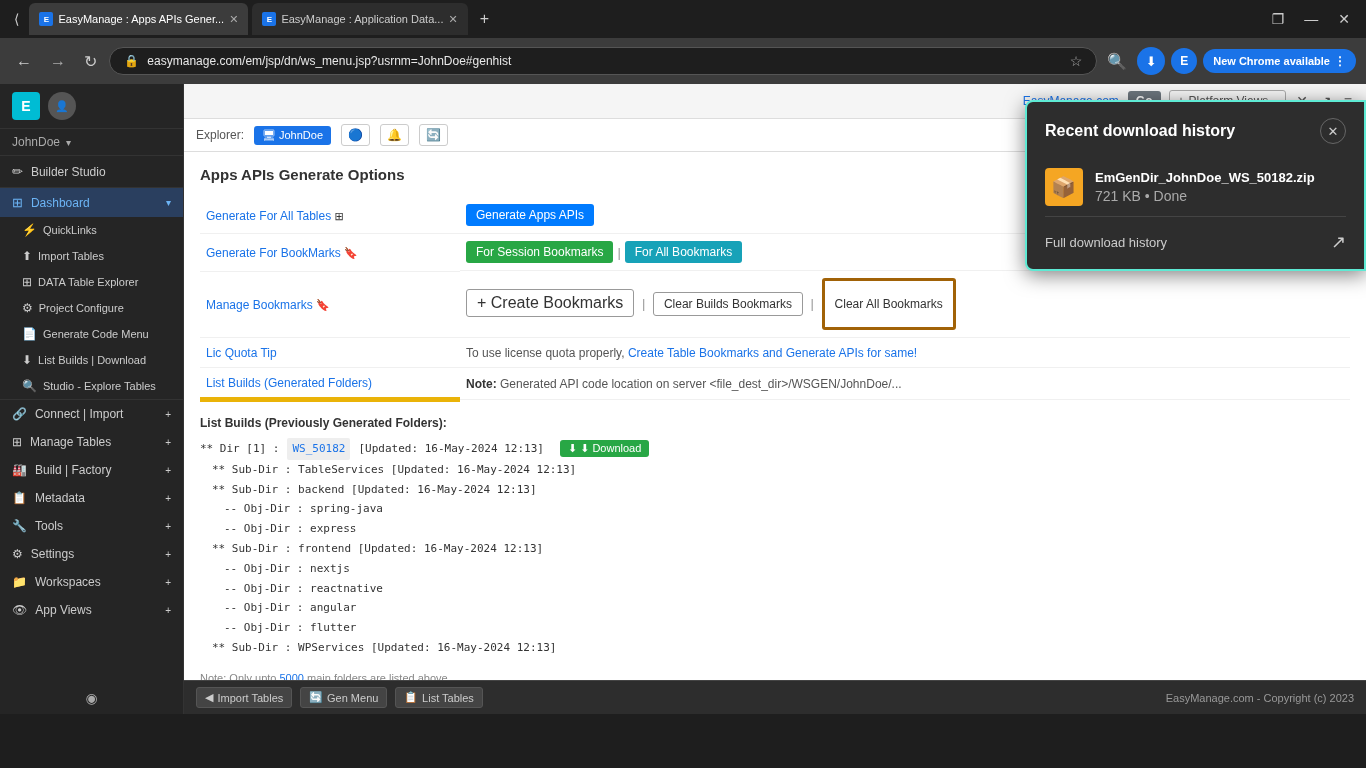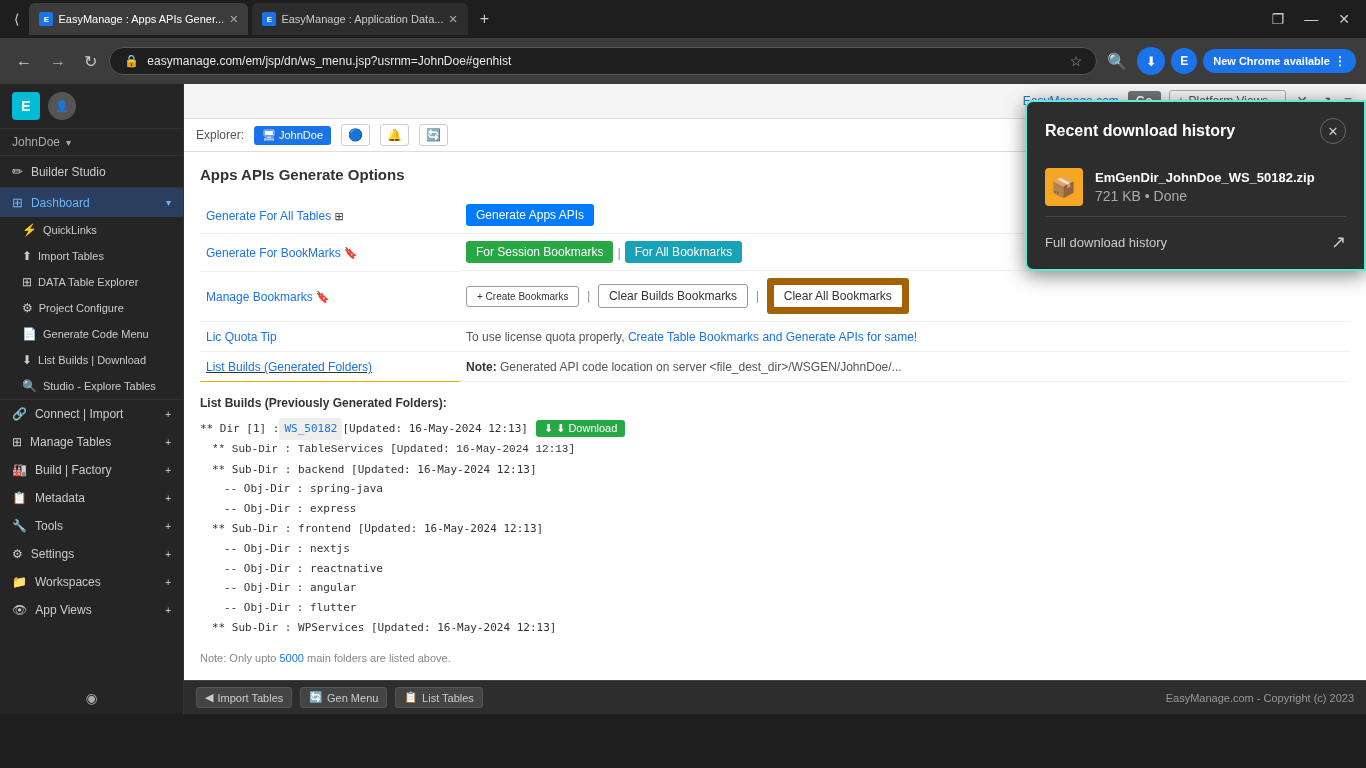--- a/index.html
+++ b/index.html
@@ -235,64 +235,64 @@
               <button style="background:#17a2b8;color:#fff;border:none;border-radius:3px;padding:4px 10px;cursor:pointer;font-size:12px;">For All Bookmarks</button>
             </td>
           </tr>
 
           <tr>
             <td style="padding:7px 6px;border-bottom:1px solid #f0f0f0;vertical-align:middle;">
               <span style="color:#1a73e8;cursor:pointer;font-size:12px;">Manage Bookmarks </span>
               <span style="font-size:11px;">🔖</span>
             </td>
             <td style="padding:7px 6px;border-bottom:1px solid #f0f0f0;vertical-align:middle;">
-              <button style="background:none;color:#333;border:1px solid #999;border-radius:3px;padding:4px 10px;cursor:pointer;font-size:10px;">+ Create Bookmarks</button>
+              <button style="background:none;color:#333;border:1px solid #999;border-radius:3px;padding:4px 10px;cursor:pointer;font-size:16px;">+ Create Bookmarks</button>
               <span style="color:#999;margin:0 4px;">|</span>
               <button style="background:none;color:#333;border:1px solid #999;border-radius:3px;padding:4px 10px;cursor:pointer;font-size:12px;">Clear Builds Bookmarks</button>
               <span style="color:#999;margin:0 4px;">|</span>
-              <button style="background:none;color:#333;border:7px solid #a16207;border-radius:3px;padding:4px 10px;cursor:pointer;font-size:12px;">Clear All Bookmarks</button>
+              <button style="background:none;color:#333;border:3px solid #a16207;border-radius:3px;padding:16px 10px;cursor:pointer;font-size:12px;">Clear All Bookmarks</button>
             </td>
           </tr>
 
           <tr>
             <td style="padding:7px 6px;border-bottom:1px solid #f0f0f0;vertical-align:middle;">
               <span style="color:#1a73e8;cursor:pointer;font-size:12px;">Lic Quota Tip</span>
             </td>
             <td style="padding:7px 6px;border-bottom:1px solid #f0f0f0;vertical-align:middle;font-size:12px;color:#555;">
               <span>To use license quota properly, </span><span style="color:#1a73e8;cursor:pointer;">Create Table Bookmarks and Generate APIs for same!</span>
             </td>
           </tr>
 
           <tr>
-            <td style="padding:7px 6px;border-bottom:1px solid #eab308;vertical-align:middle;text-decoration:underline;">
+            <td style="padding:7px 6px;border-bottom:5px solid #eab308;vertical-align:middle;">
               <span style="color:#1a73e8;cursor:pointer;font-size:12px;">List Builds (Generated Folders)</span>
             </td>
             <td style="padding:7px 6px;border-bottom:1px solid #f0f0f0;vertical-align:middle;font-size:12px;color:#555;">
               <span style="font-weight:bold;color:#333;">Note:</span>
               <span> Generated API code location on server &lt;file_dest_dir&gt;/WSGEN/JohnDoe/...</span>
             </td>
           </tr>
         </tbody>
       </table>
 
       <div style="font-weight:bold;font-size:12px;color:#333;margin:14px 0 8px;">
         <span>List Builds (Previously Generated Folders):</span>
       </div>
 
       <div style="font-family:monospace;font-size:11px;color:#333;background:#fff;line-height:1.8;">
-        <div style="display:flex;align-items:center;">
+        <div style="display:flex;align-items:center;gap:8px;">
           <span>** Dir [1] : </span>
           <span style="color:#1a73e8;cursor:pointer;background:#eee;padding:1px 5px;border-radius:2px;"> WS_50182 </span>
           <span> [Updated: 16-May-2024 12:13]</span>
           <button style="background:#28a745;color:#fff;border:none;border-radius:3px;padding:2px 8px;cursor:pointer;font-size:11px;display:inline-flex;align-items:center;gap:3px;margin-left:8px;">
             <span>⬇</span>
             <span style="font-family:Arial,sans-serif;">⬇ Download</span>
           </button>
         </div>
-        <div style="padding-left:12px;font-family:Liberation Mono, monospace;">   ** Sub-Dir : TableServices [Updated: 16-May-2024 12:13]</div>
+        <div style="padding-left:12px;">   ** Sub-Dir : TableServices [Updated: 16-May-2024 12:13]</div>
         <div style="padding-left:12px;">   ** Sub-Dir : backend [Updated: 16-May-2024 12:13]</div>
         <div style="padding-left:24px;">      -- Obj-Dir : spring-java</div>
         <div style="padding-left:24px;">      -- Obj-Dir : express</div>
         <div style="padding-left:12px;">   ** Sub-Dir : frontend [Updated: 16-May-2024 12:13]</div>
         <div style="padding-left:24px;">      -- Obj-Dir : nextjs</div>
         <div style="padding-left:24px;">      -- Obj-Dir : reactnative</div>
         <div style="padding-left:24px;">      -- Obj-Dir : angular</div>
         <div style="padding-left:24px;">      -- Obj-Dir : flutter</div>
         <div style="padding-left:12px;">   ** Sub-Dir : WPServices [Updated: 16-May-2024 12:13]</div>
       </div>

